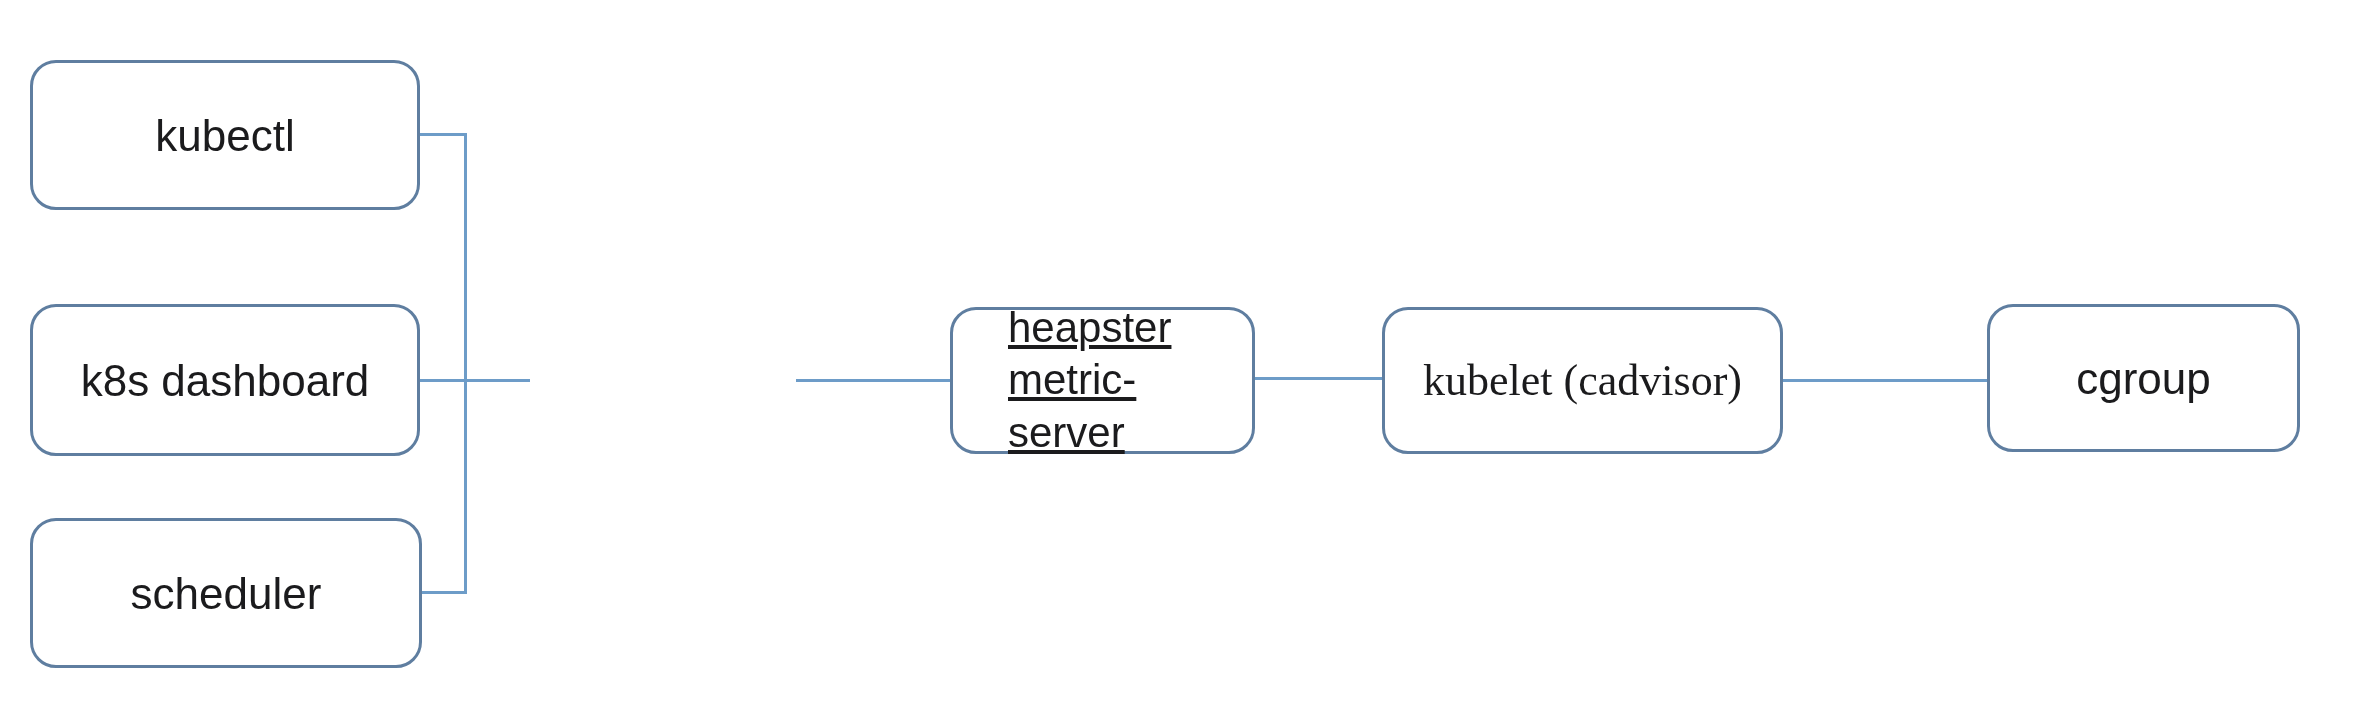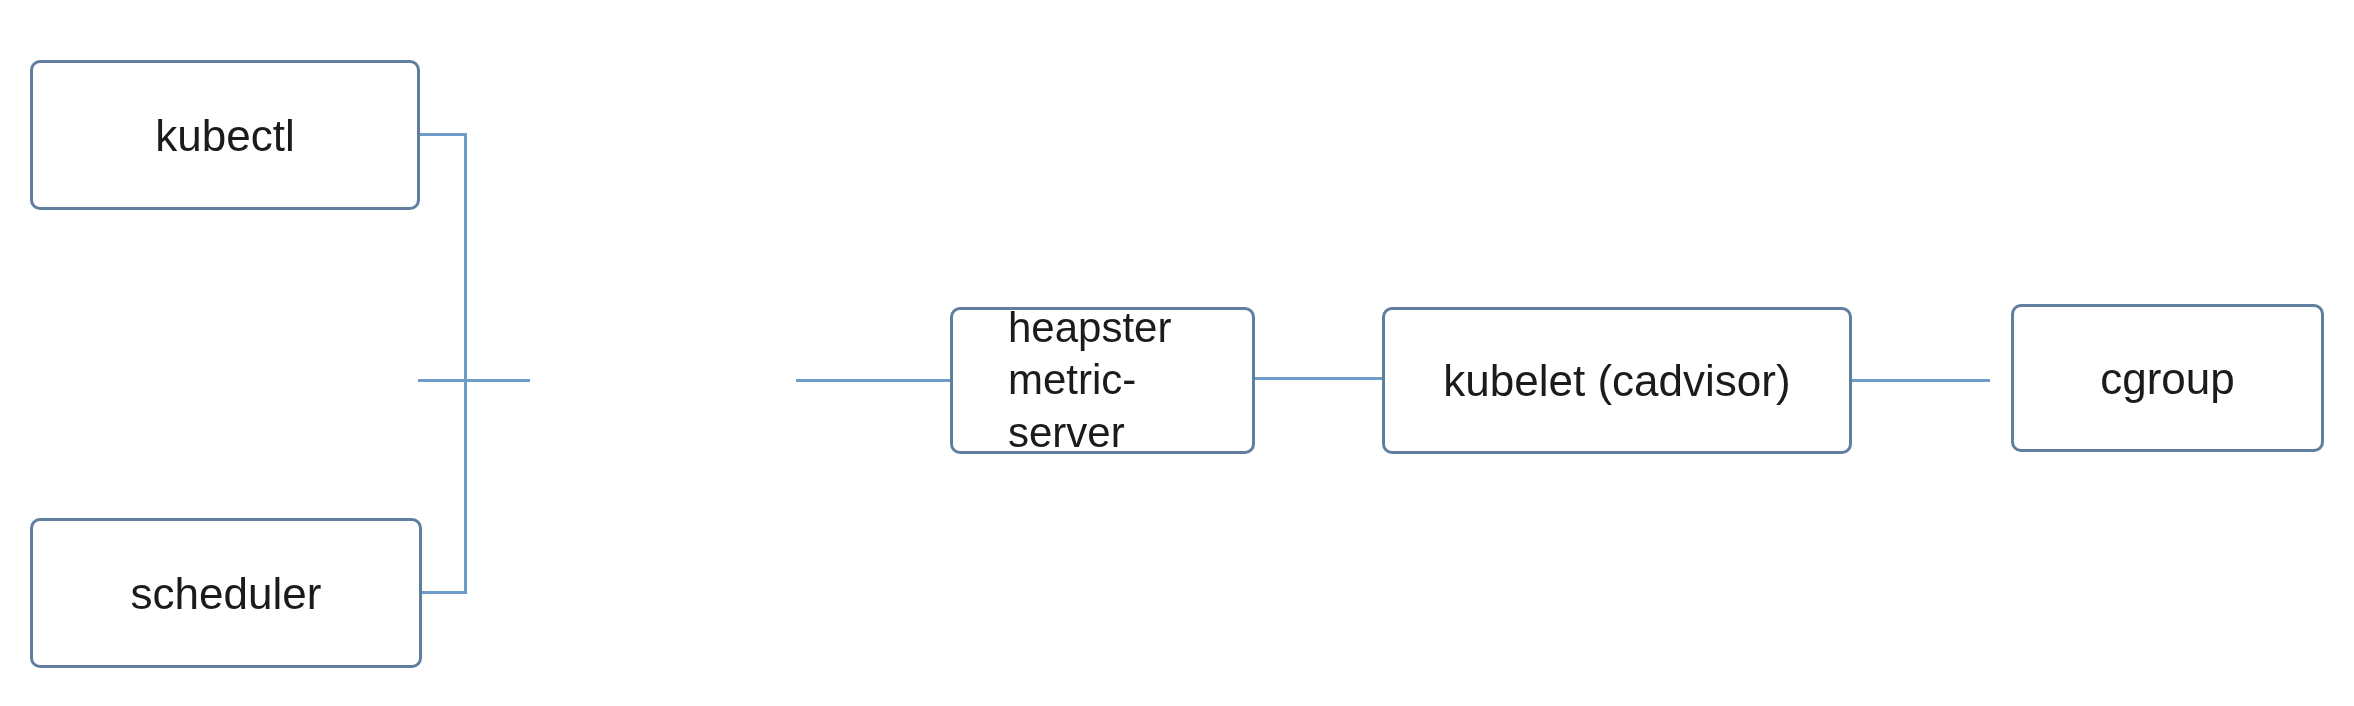--- a/index.html
+++ b/index.html
@@ -13,21 +13,21 @@
     height: 706px;
     background: #ffffff;
     font-family: "Liberation Sans", "DejaVu Sans", sans-serif;
     overflow: hidden;
   }
   .node {
     position: absolute;
     box-sizing: border-box;
     background: #ffffff;
     border: 3px solid #5f7ea0;
-    border-radius: 10px;
+    border-radius: 26px;
     display: flex;
     align-items: center;
     justify-content: center;
     color: #1b1b1d;
     font-size: 44px;
     line-height: 1.25;
     text-align: center;
     z-index: 2;
   }
   .node .label {
@@ -45,23 +45,23 @@
     z-index: 1;
   }
   .edge.h { height: 3px; }
   .edge.v { width: 3px; }
 
   
   #node-kubectl        { left: 30px;   top: 60px;  width: 390px; height: 150px; }
   #node-k8s-dashboard  { left: 30px;   top: 304px; width: 390px; height: 152px; }
   #node-scheduler      { left: 30px;   top: 518px; width: 392px; height: 150px; text-align: right; }
   #node-apiserver      { left: 527px;  top: 307px; width: 271px; height: 146px; }
-  #node-heapster       { left: 950px;  top: 307px; width: 305px; height: 147px; }
-  #node-kubelet        { left: 1382px; top: 307px; width: 470px; height: 147px; }
-  #node-cgroup         { left: 1987px; top: 304px; width: 313px; height: 148px; margin-left: 24px; }
+  #node-heapster       { left: 950px;  top: 307px; width: 305px; height: 147px; text-decoration: underline; }
+  #node-kubelet        { left: 1382px; top: 307px; width: 401px; height: 147px; font-family: Liberation Serif, serif; }
+  #node-cgroup         { left: 1987px; top: 304px; width: 313px; height: 148px; }
 
   
   #edge-kubectl-stub    { left: 418px;  top: 133px; width: 49px;  }
   #edge-scheduler-stub  { left: 418px;  top: 591px; width: 49px;  }
   #edge-bracket         { left: 464px;  top: 133px; height: 461px; }
   #edge-dash-apiserver  { left: 418px;  top: 379px; width: 112px; }
   #edge-api-heapster    { left: 796px;  top: 379px; width: 157px; }
   #edge-heap-kubelet    { left: 1253px; top: 377px; width: 132px; }
   #edge-kubelet-cgroup  { left: 1781px; top: 379px; width: 209px; }
 </style>
@@ -75,20 +75,23 @@
   <div class="edge v" id="edge-bracket"></div>
   <div class="edge h" id="edge-dash-apiserver"></div>
   <div class="edge h" id="edge-api-heapster"></div>
   <div class="edge h" id="edge-heap-kubelet"></div>
   <div class="edge h" id="edge-kubelet-cgroup"></div>
 
   <div class="node" id="node-kubectl">
     <span class="label">kubectl</span>
   </div>
 
+  <div class="node" id="node-k8s-dashboard">
+    <span class="label">k8s dashboard</span>
+  </div>
 
   <div class="node" id="node-scheduler">
     <span class="label">scheduler</span>
   </div>
 
 
   <div class="node left-align" id="node-heapster">
     <span class="label">heapster
 metric-server</span>
   </div>

